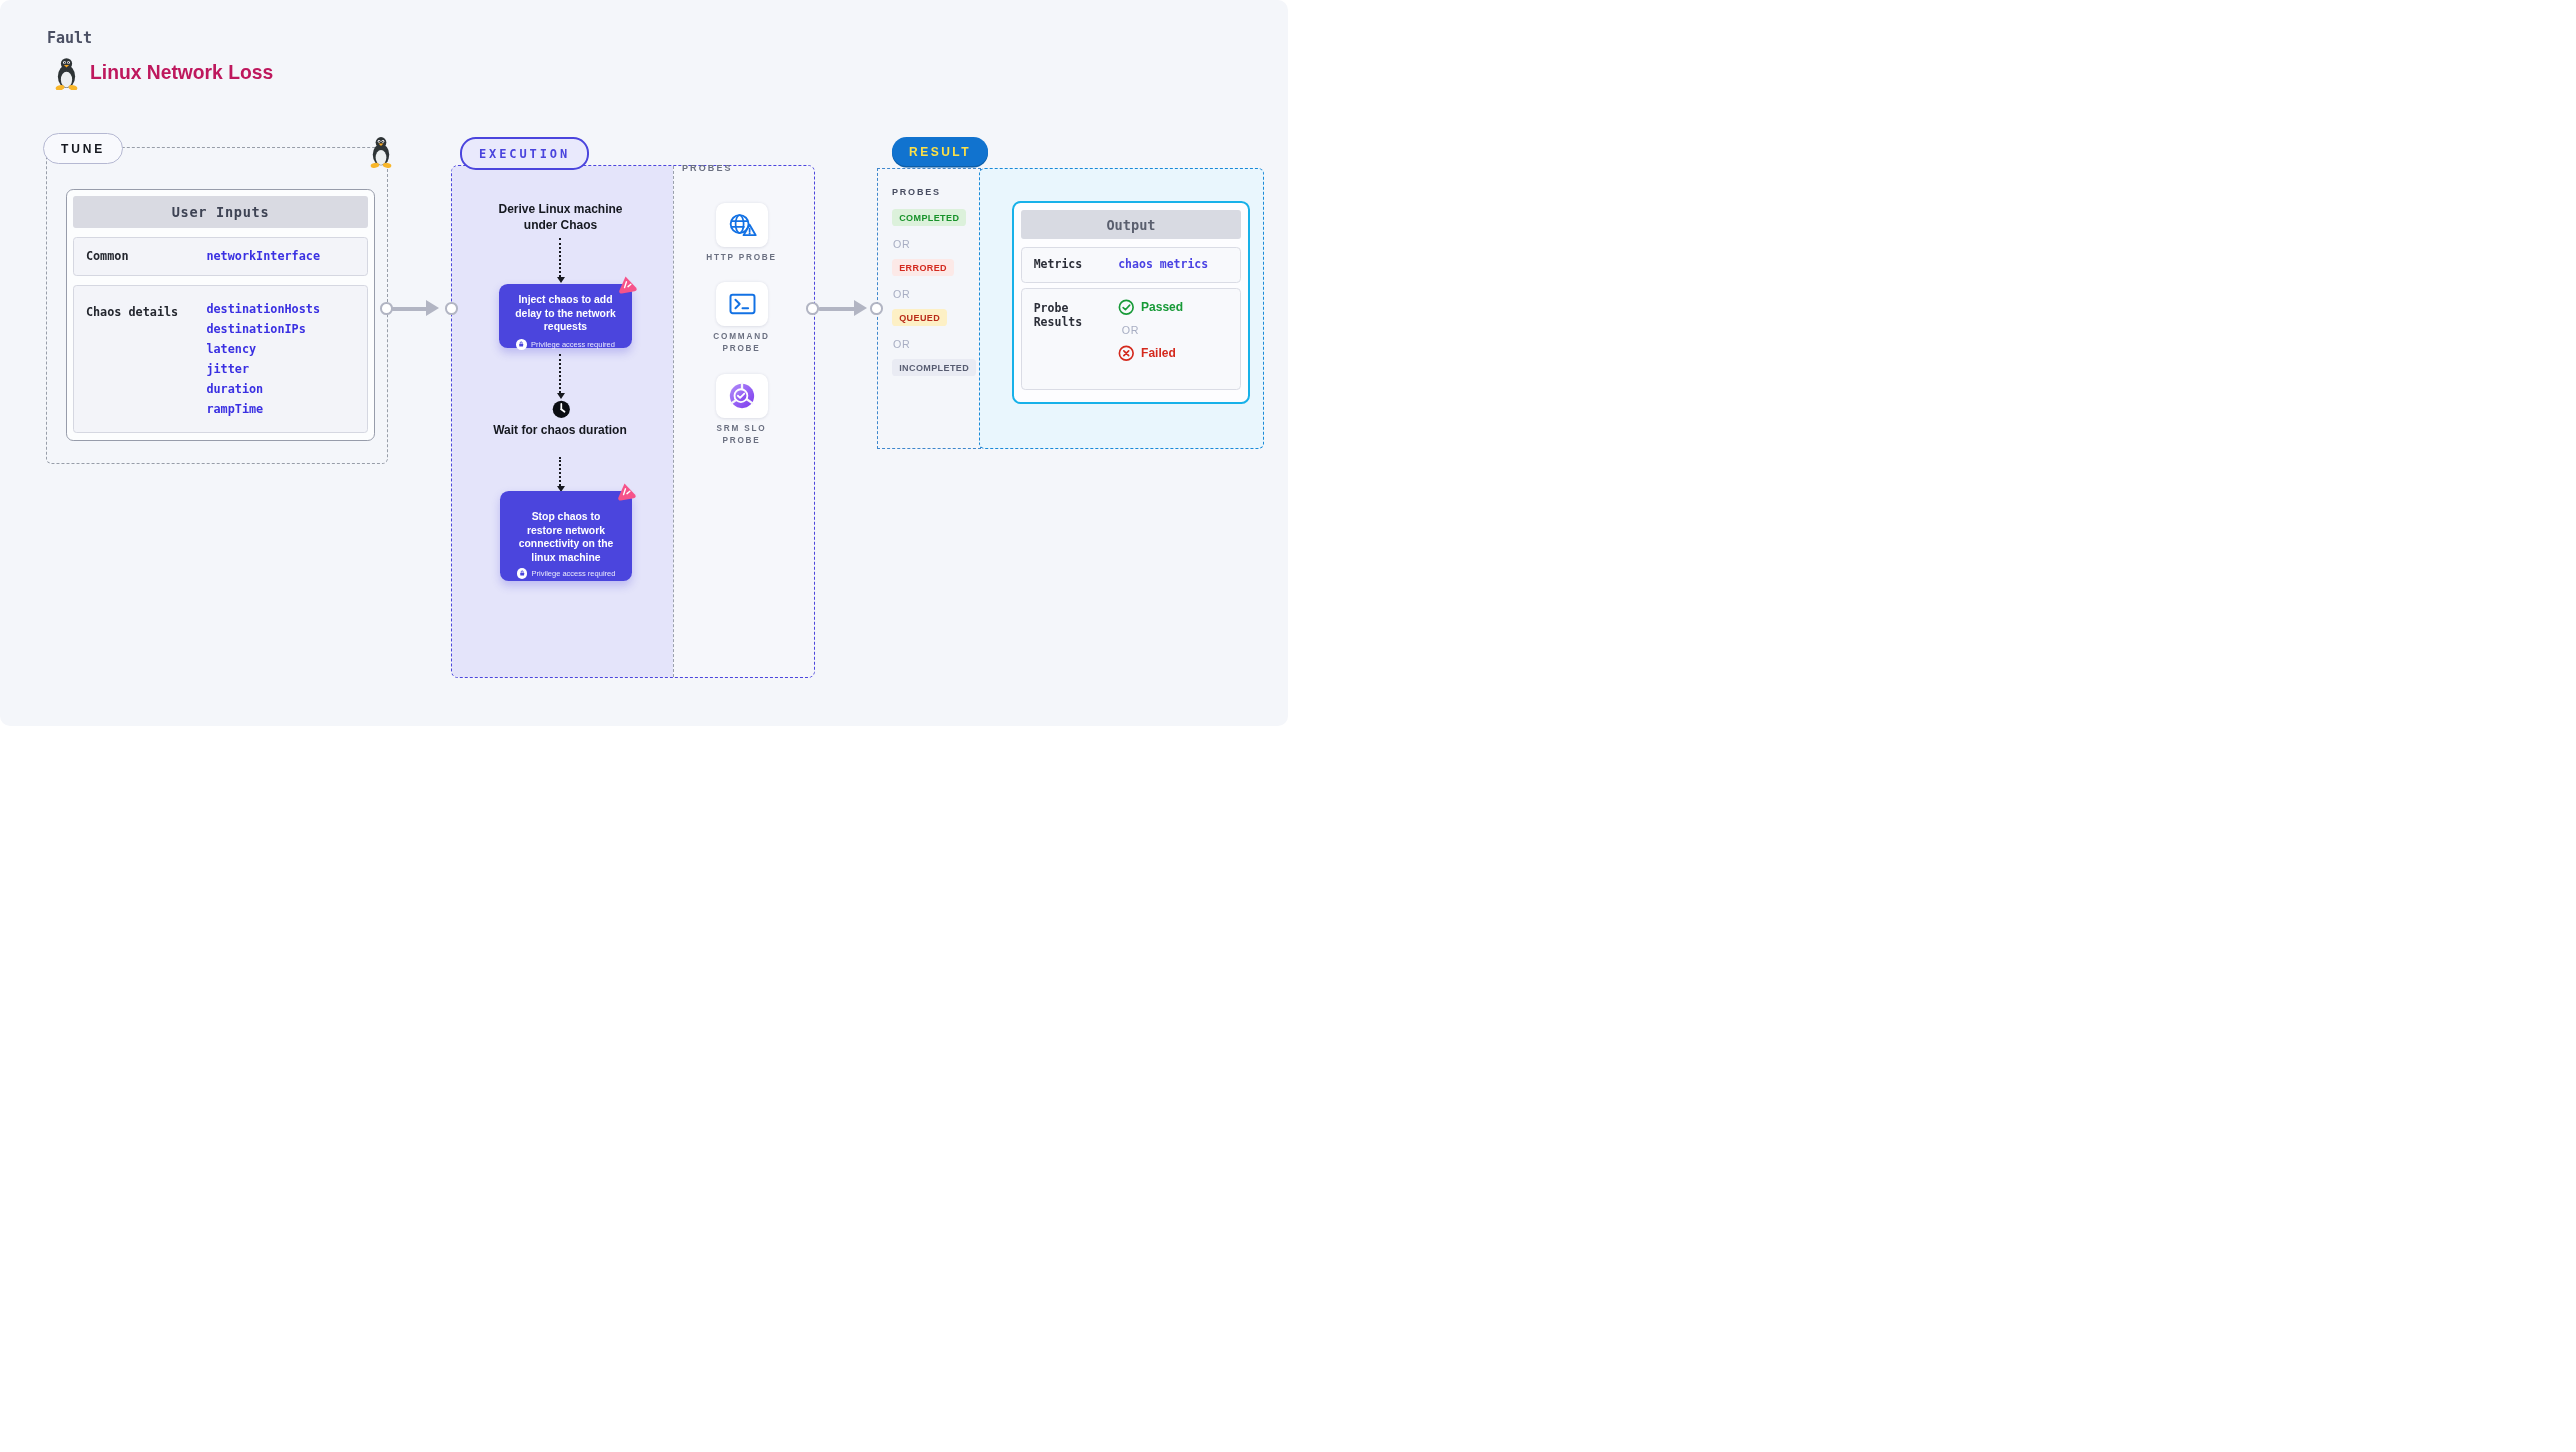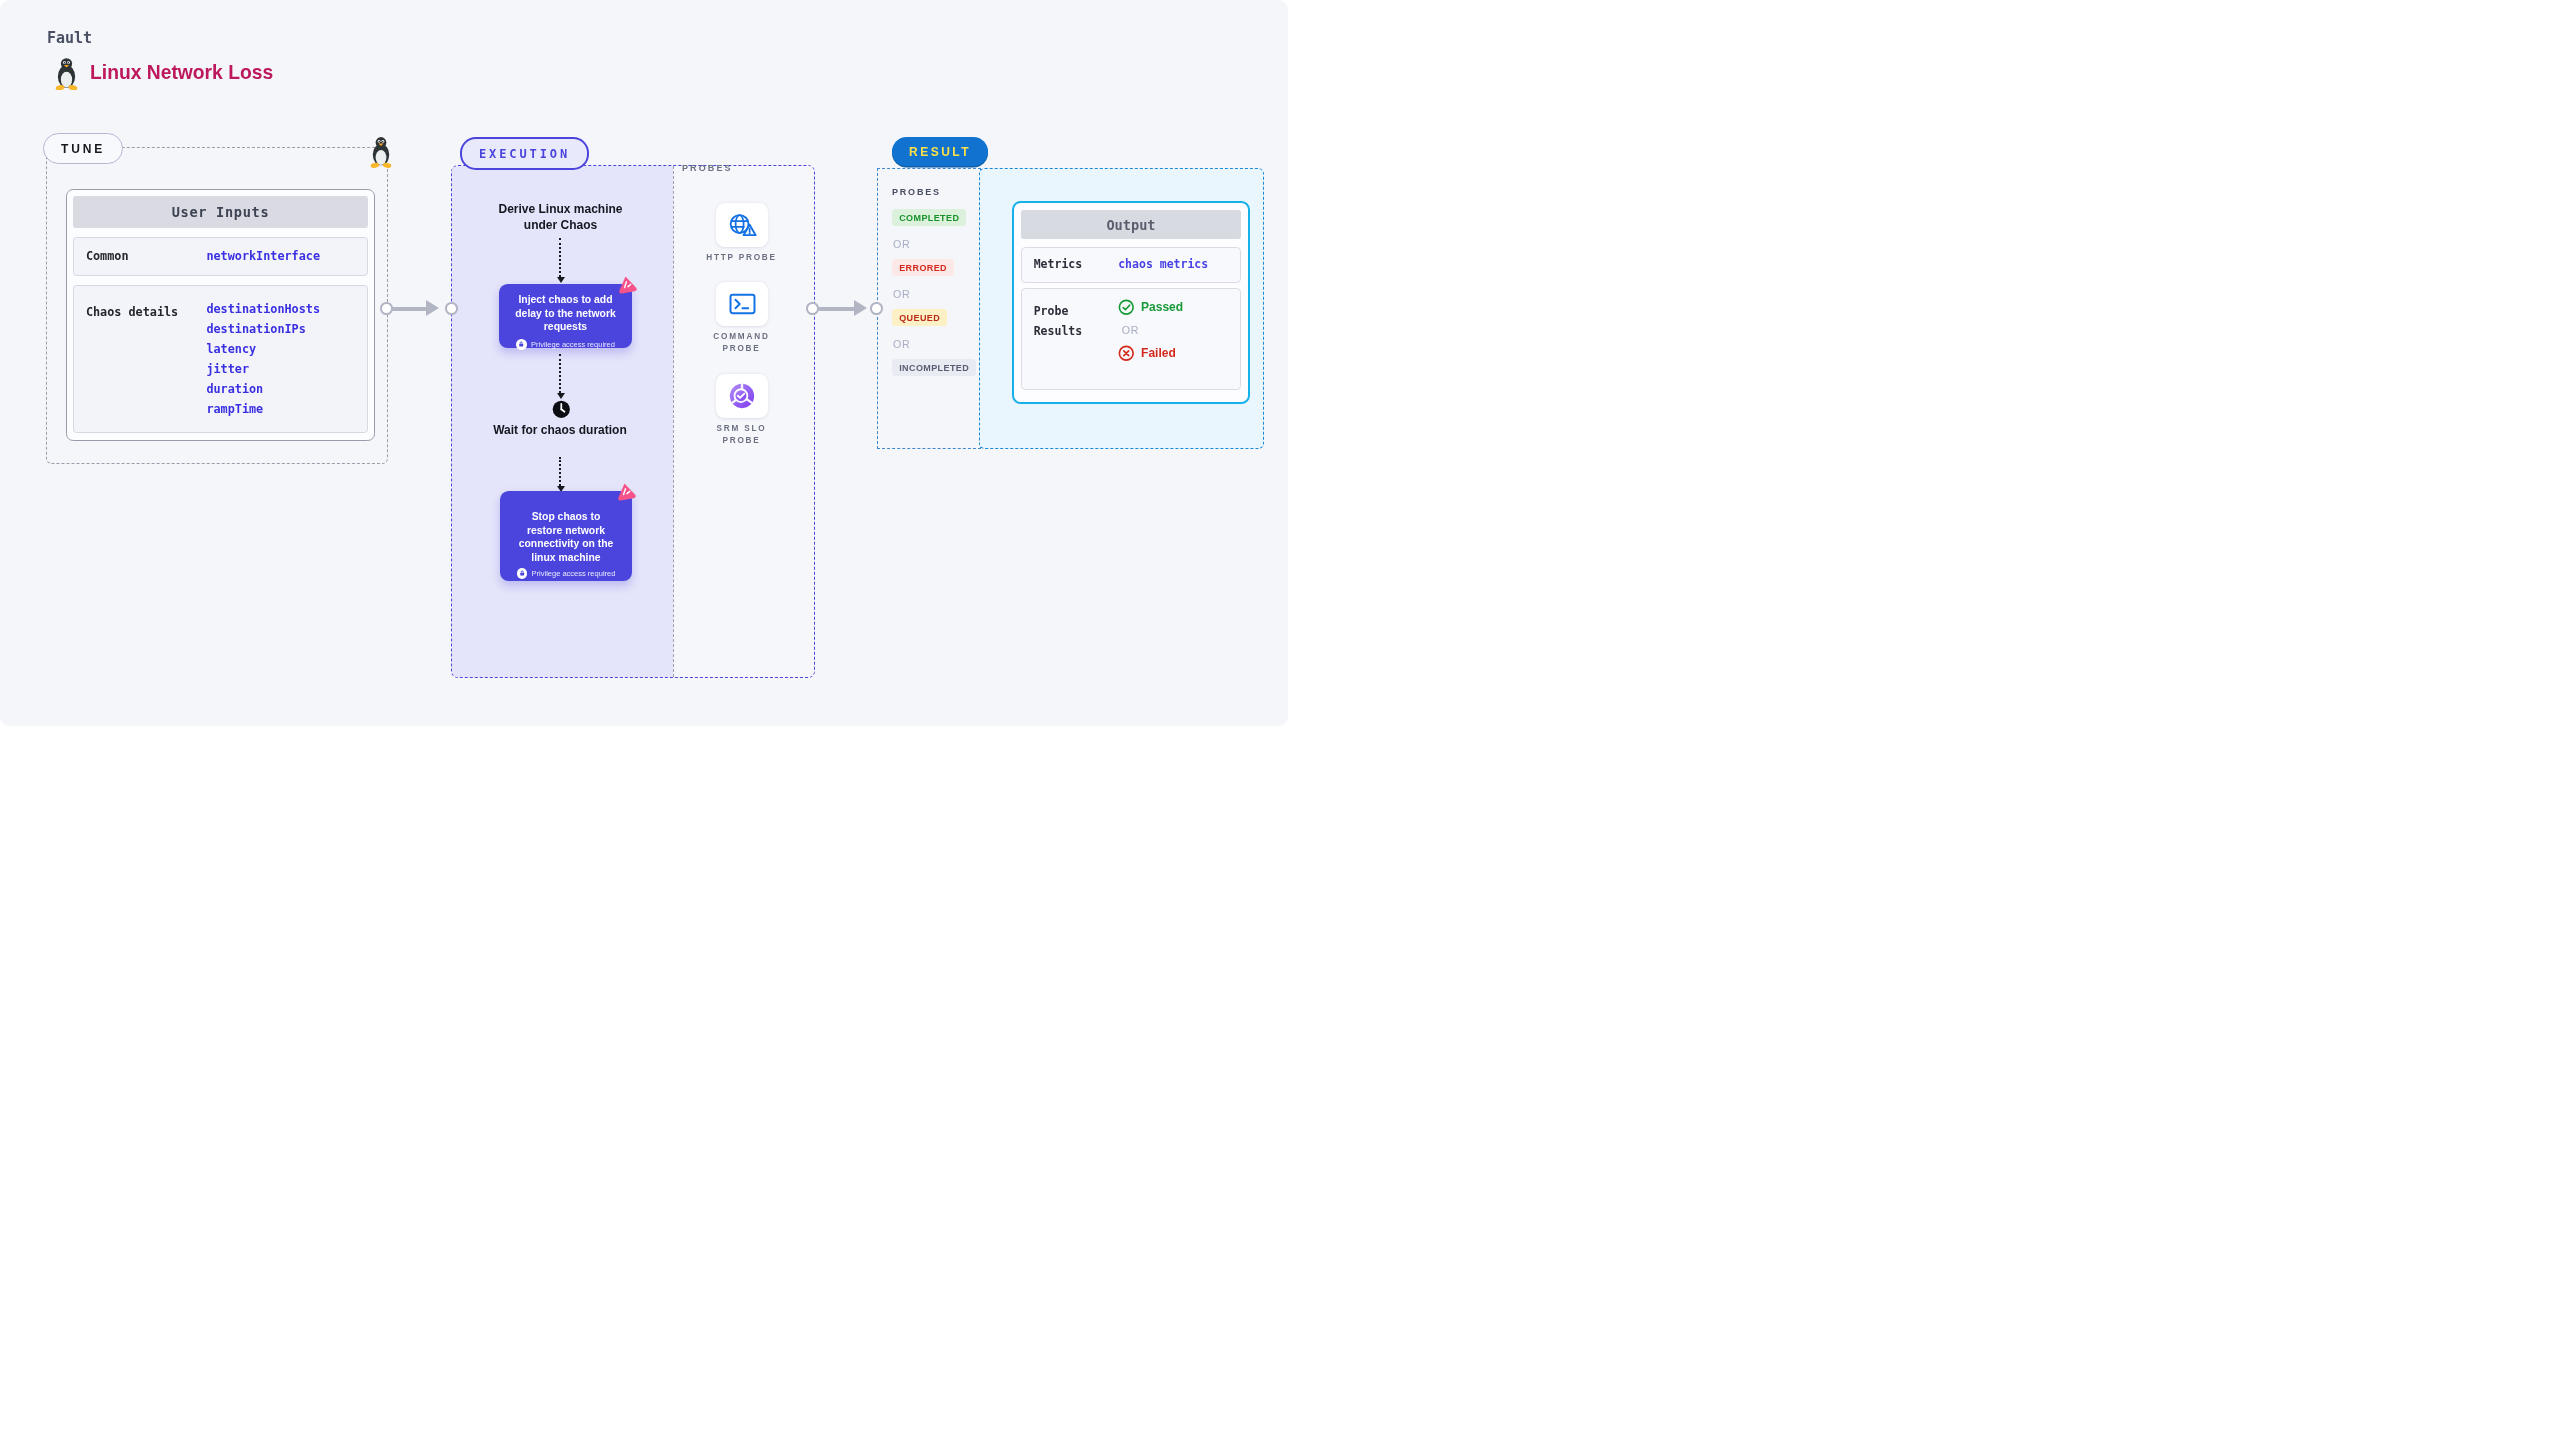--- a/index.html
+++ b/index.html
@@ -264,21 +264,21 @@
 
   <div class="out-card">
     <div class="out-head mono">Output</div>
 
     <div class="out-row" style="top:44px;height:34px;">
       <div class="abs mono" style="left:11.5px;top:9.3px;font-size:11.5px;color:#2b2e38;">Metrics</div>
       <div class="abs mono" style="left:96px;top:9.3px;font-size:11.5px;color:#4a42e3;">chaos metrics</div>
     </div>
 
     <div class="out-row" style="top:85px;height:100px;">
-      <div class="abs mono" style="left:11.5px;top:11.5px;width:64px;font-size:11.5px;line-height:20px;color:#2b2e38;">Probe Results</div>
+      <div class="abs mono" style="left:11.5px;top:11.5px;width:64px;font-size:11.5px;line-height:14px;color:#2b2e38;">Probe Results</div>
 
       <div class="abs" style="left:96px;top:10px;">
         <div class="res-line">
           <svg width="16.5" height="16.5" viewBox="0 0 24 24">
             <circle cx="12" cy="12" r="10" fill="none" stroke="#179a37" stroke-width="2.4"></circle>
             <path d="M7.5 12.5 L10.8 15.6 L17 9" fill="none" stroke="#179a37" stroke-width="2.4" stroke-linecap="round" stroke-linejoin="round"></path>
           </svg>
           <span class="res-passed">Passed</span>
         </div>
         <div class="or" style="position:static;display:block;margin:8.6px 0 8.6px 3.6px;">OR</div>

